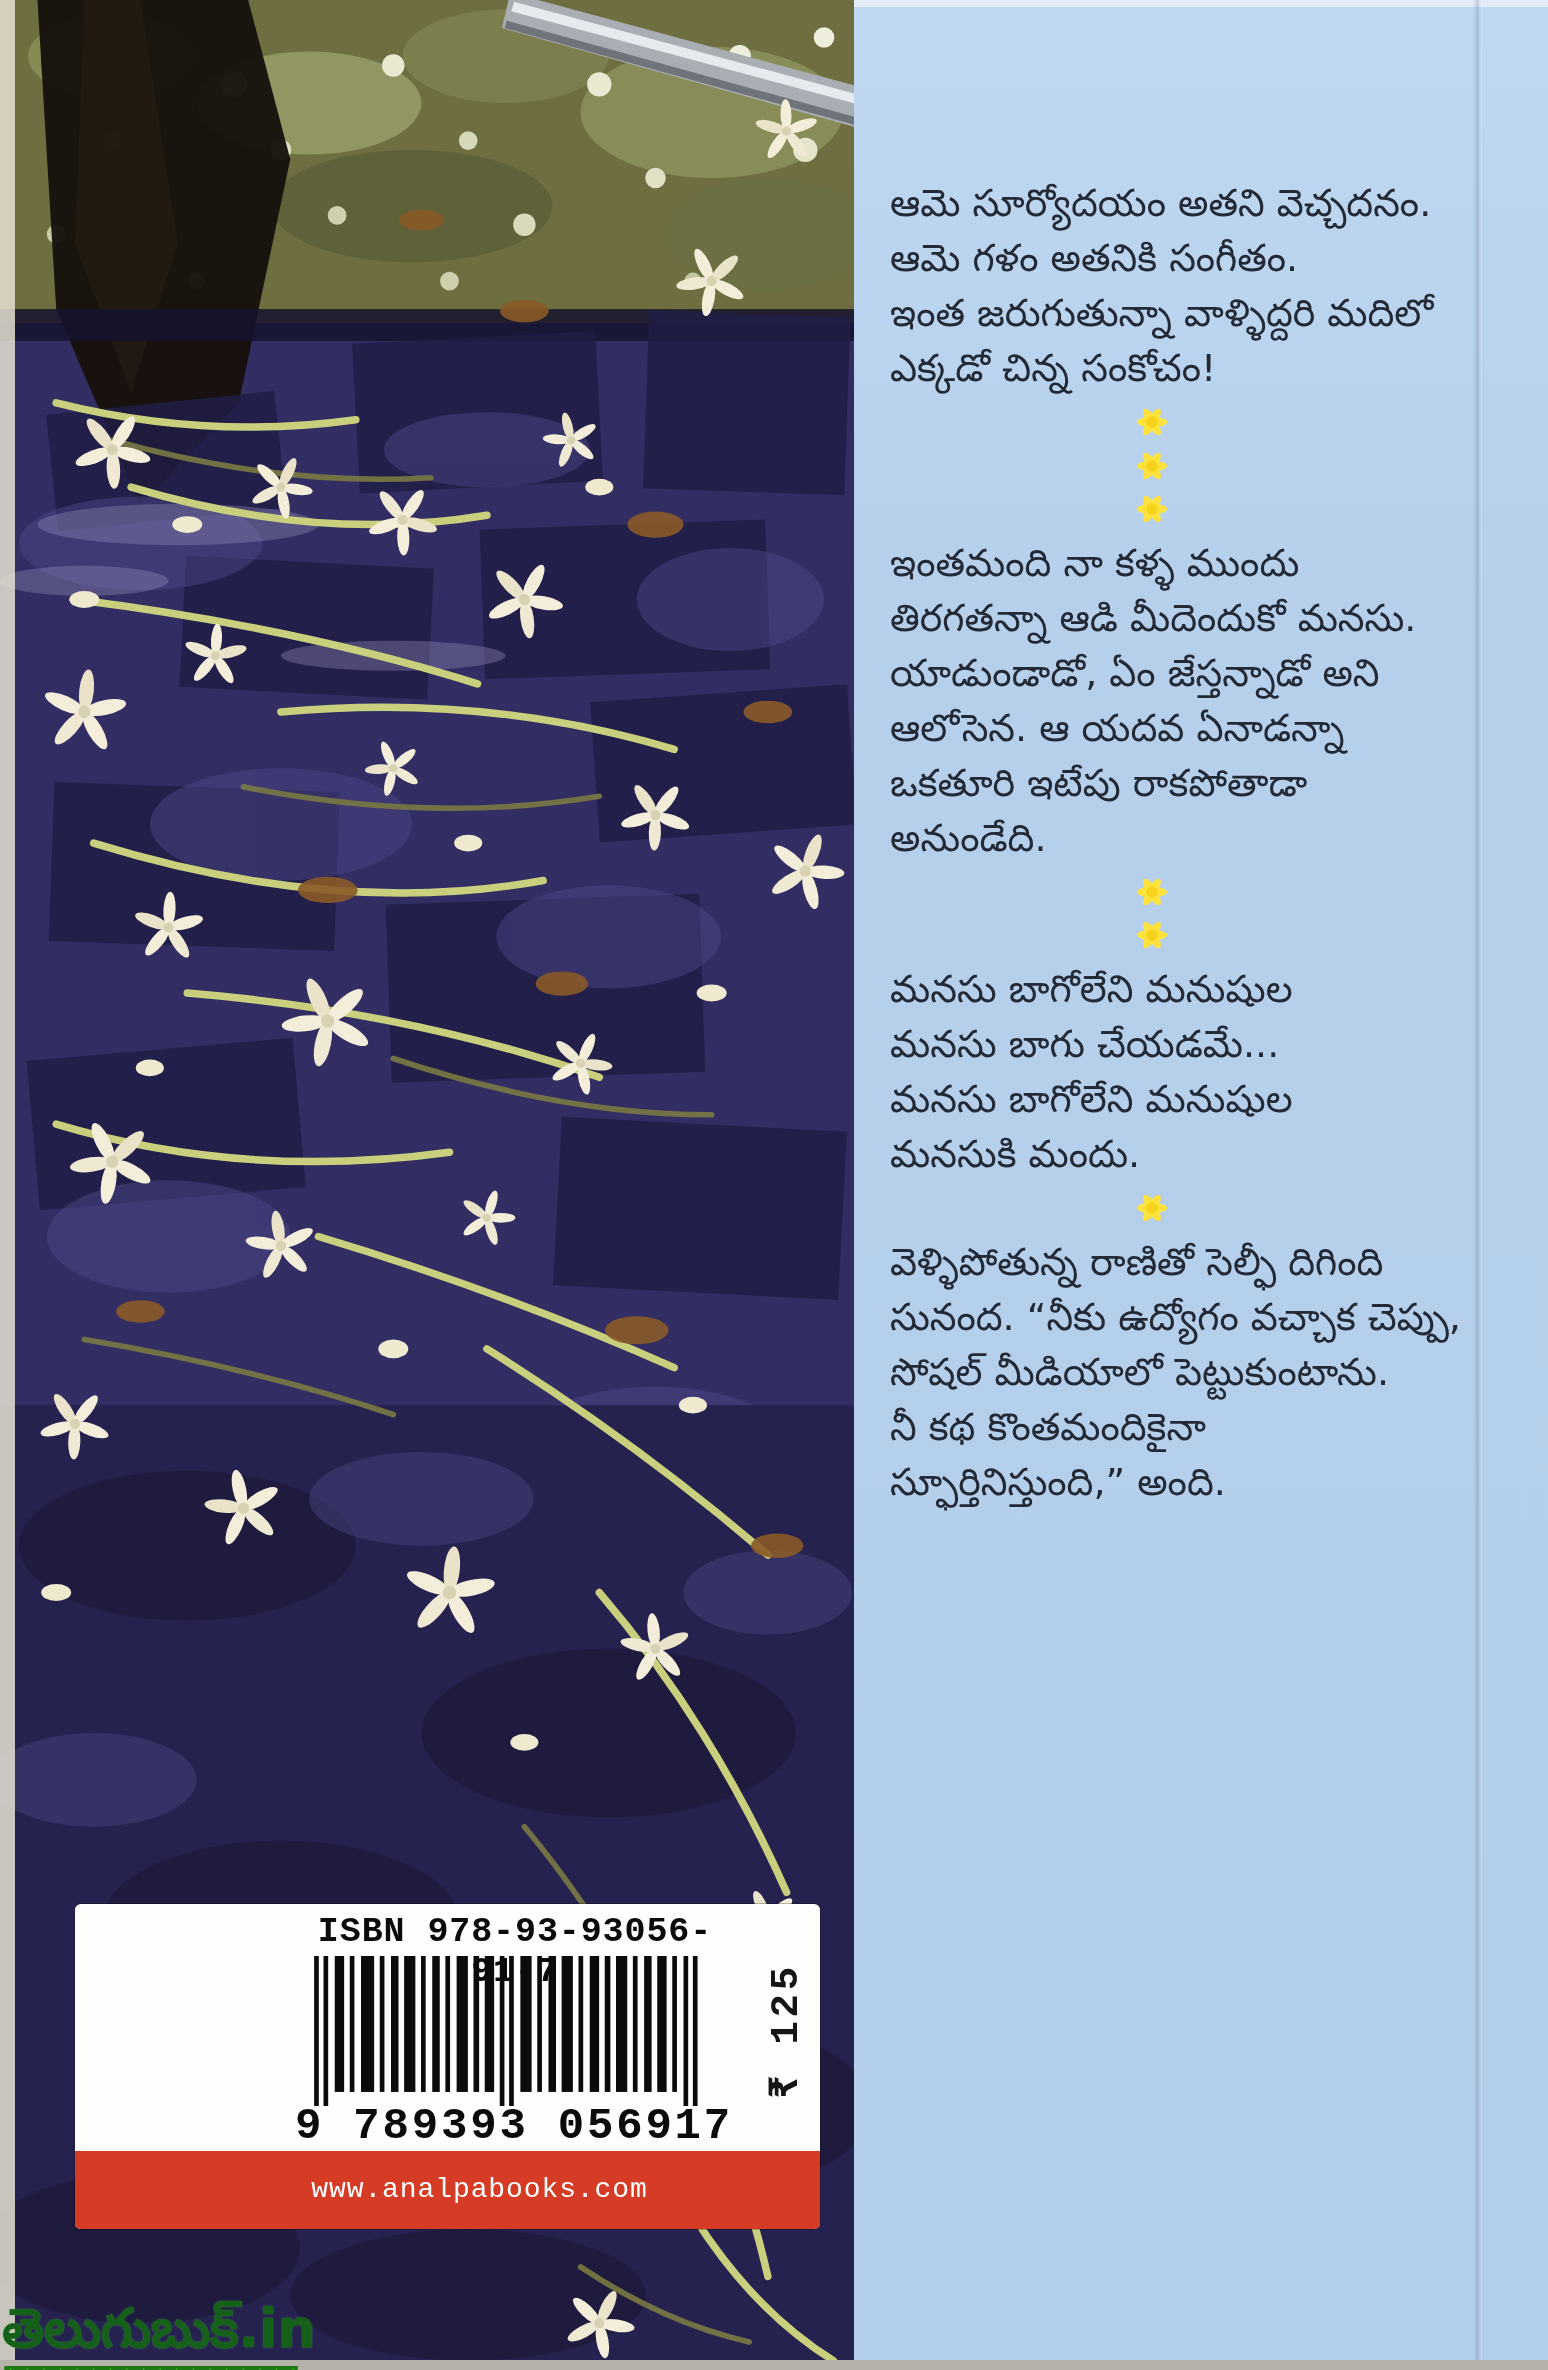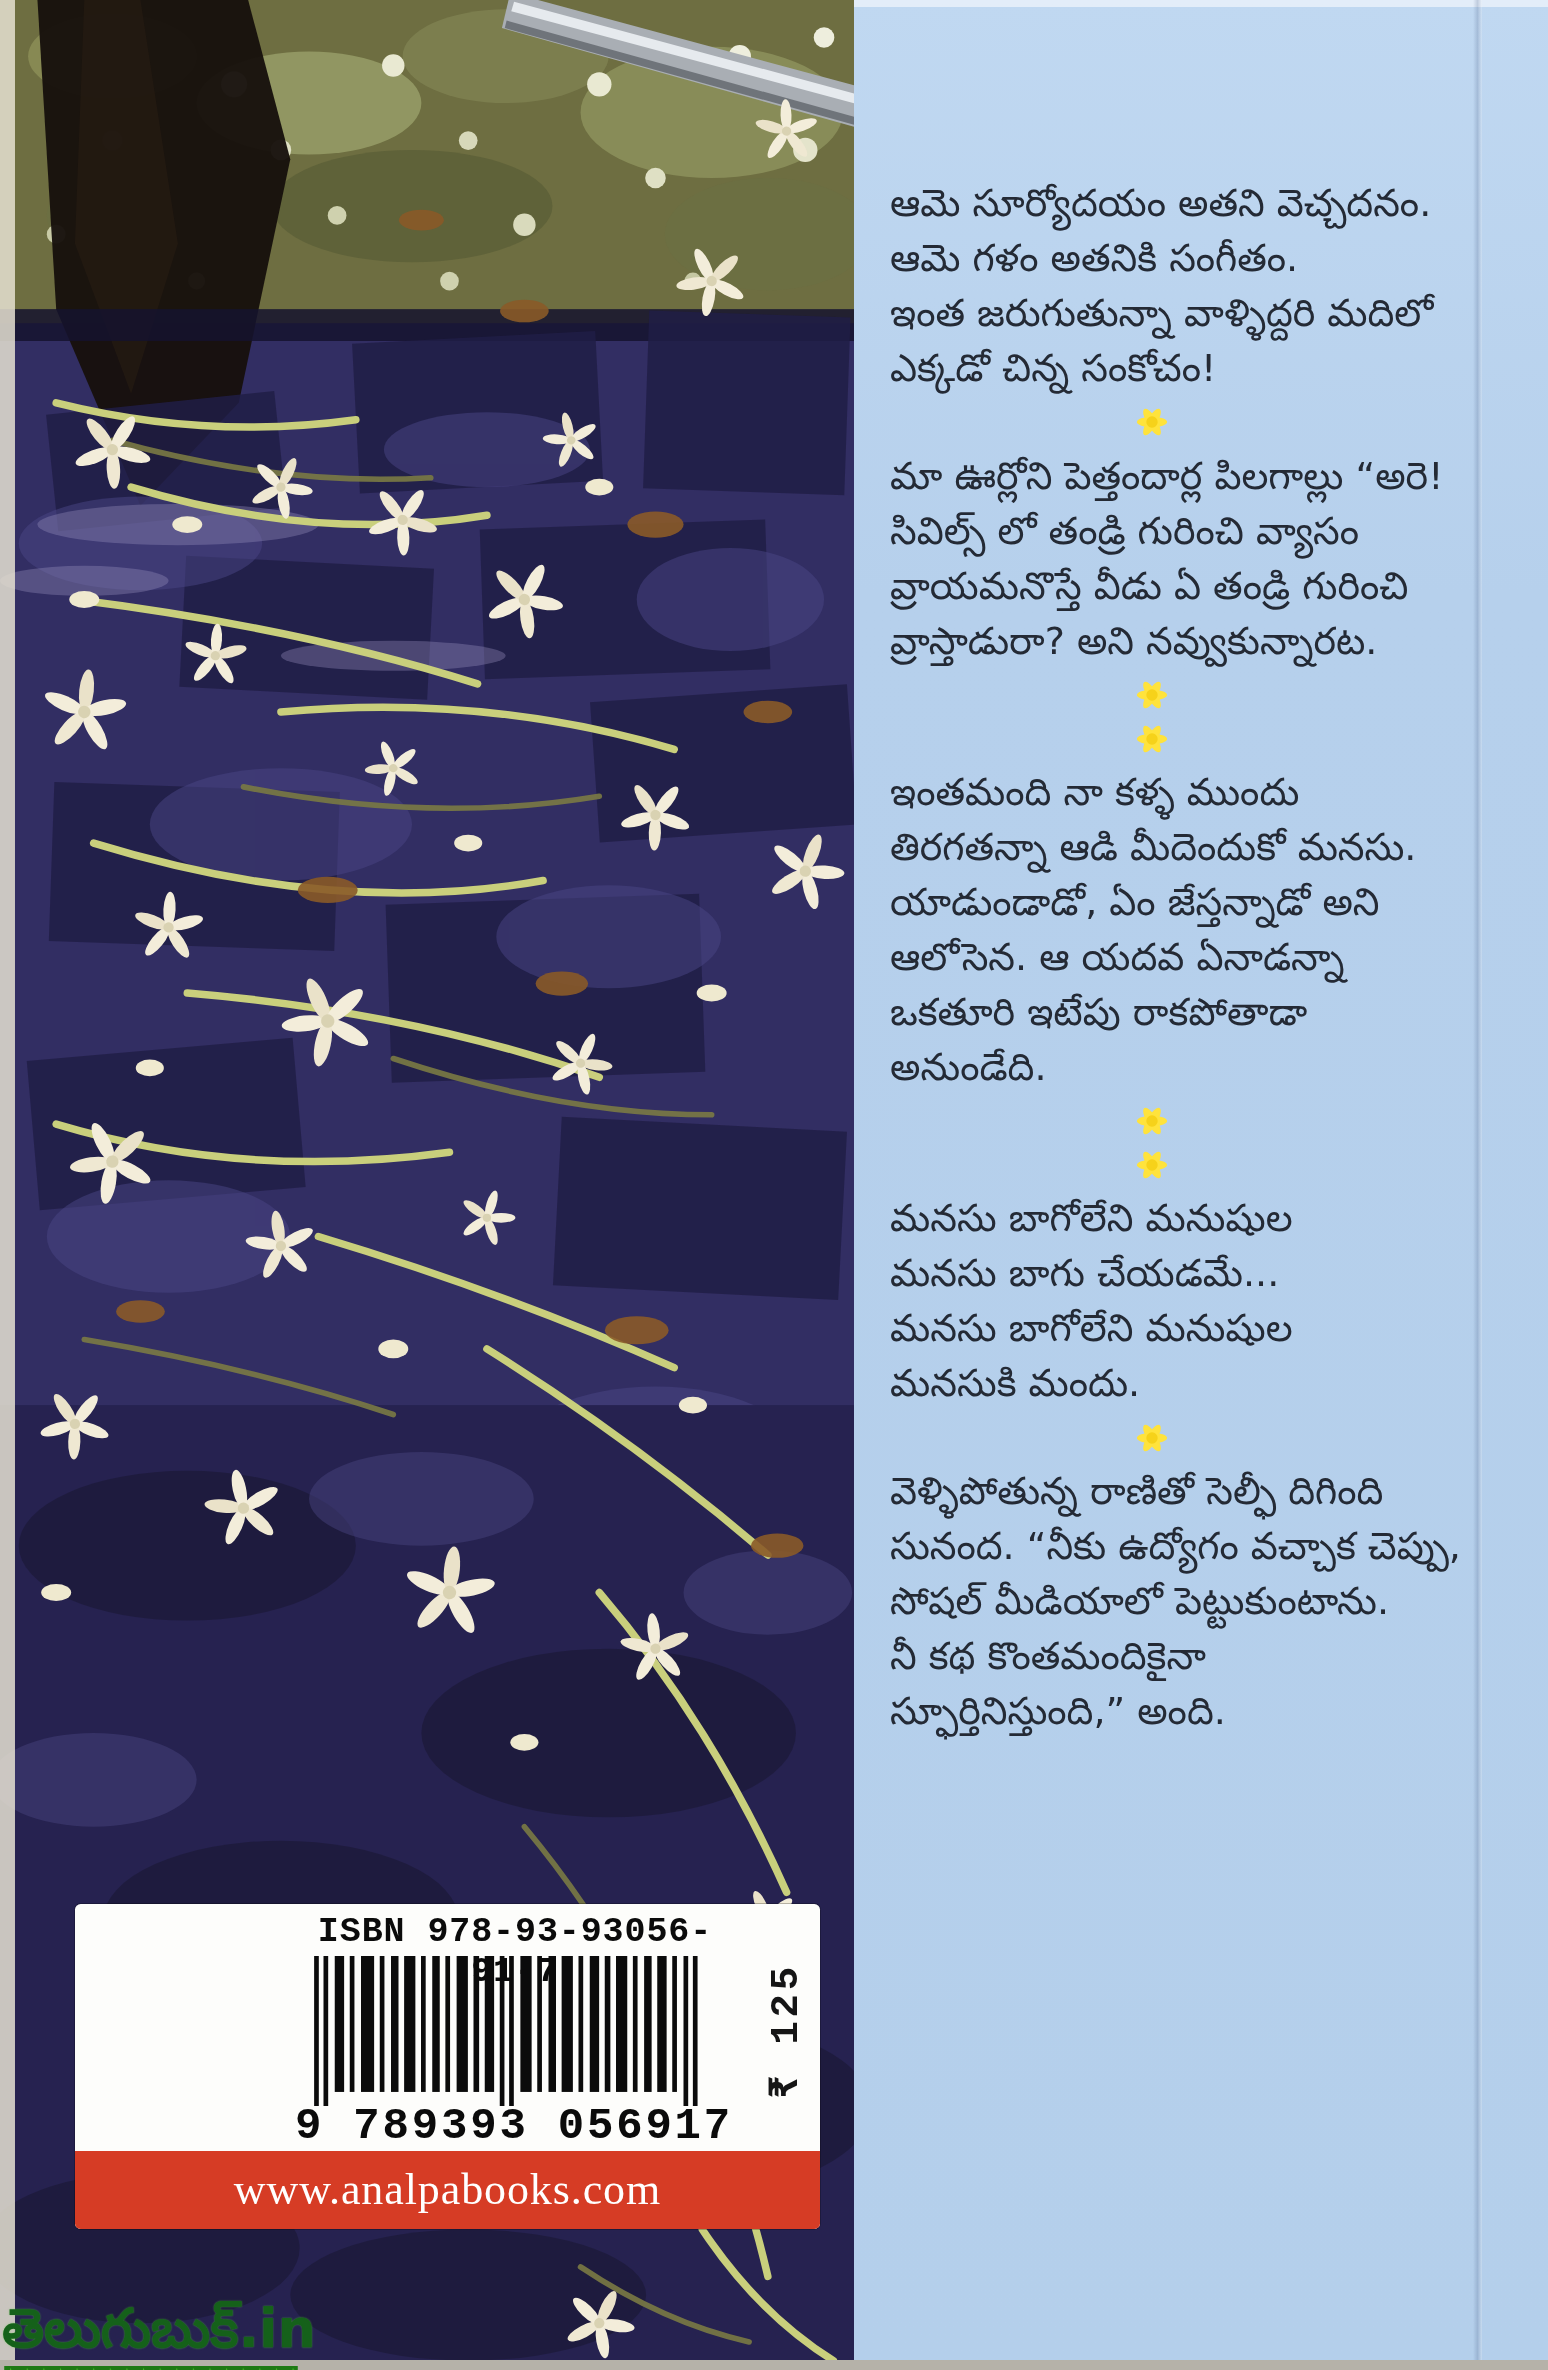--- a/index.html
+++ b/index.html
@@ -33,22 +33,22 @@
   .barcode{position:absolute;left:239px;top:52px;}
   .bdigits{position:absolute;left:214px;top:197px;width:450px;text-align:center;
            font-family:"Liberation Mono","DejaVu Sans Mono",monospace;
            font-weight:bold;font-size:44px;letter-spacing:2.8px;color:#0b0b0b;}
   .price{position:absolute;left:630px;top:103px;width:159px;text-align:center;
          transform:rotate(-90deg);transform-origin:center;
          font-family:"Liberation Mono","DejaVu Sans Mono",monospace;
          font-weight:bold;font-size:39px;letter-spacing:3.7px;color:#151515;}
   .webband{position:absolute;left:0;bottom:0;width:100%;height:78px;background:#d63c25;}
   .webband span{display:block;width:100%;text-align:center;line-height:78px;
-                font-family:Liberation Serif, serif;
-                font-size:44px;color:#ffffff;letter-spacing:0.9px;}
+                font-family:Liberation Mono, monospace;
+                font-size:28px;color:#ffffff;letter-spacing:0.9px;padding-left:32px;}
 
   
   .gray-edge{position:absolute;left:0;top:2360px;width:1549px;height:10.3px;
              background:#b5b2a9;}
   .watermark{position:absolute;left:1.9px;top:2297px;width:309px;z-index:5;}
   .watermark .wtext{font-family:"DejaVu Sans",sans-serif;font-weight:bold;
                     font-size:54px;color:#15611a;text-shadow:0 0 1.9px rgba(90,200,60,.6);
                     white-space:nowrap;}
   .watermark svg{display:block;margin-top:-7.5px;}
 
@@ -253,24 +253,20 @@
   <div class="panel-topedge"></div>
 
   <div class="blurb">
     <p>ఆమె సూర్యోదయం అతని వెచ్చదనం.
 ఆమె గళం అతనికి సంగీతం.
 ఇంత జరుగుతున్నా వాళ్ళిద్దరి మదిలో
 ఎక్కడో చిన్న సంకోచం!</p>
     <svg class="divider" viewBox="-18 -18 36 36">
         <use href="#star6"></use>
       </svg>
-    <p>మా ఊర్లోని పెత్తందార్ల పిలగాల్లు “అరె!
-సివిల్స్ లో తండ్రి గురించి వ్యాసం
-వ్రాయమనొస్తే వీడు ఏ తండ్రి గురించి
-వ్రాస్తాడురా? అని నవ్వుకున్నారట.</p>
     <svg class="divider" viewBox="-18 -18 36 36">
         <use href="#star6"></use>
       </svg>
     <svg class="divider" viewBox="-18 -18 36 36">
         <use href="#star6"></use>
       </svg>
     <p>ఇంతమంది నా కళ్ళ ముందు
 తిరగతన్నా ఆడి మీదెందుకో మనసు.
 యాడుండాడో, ఏం జేస్తన్నాడో అని
 ఆలోసెన. ఆ యదవ ఏనాడన్నా

